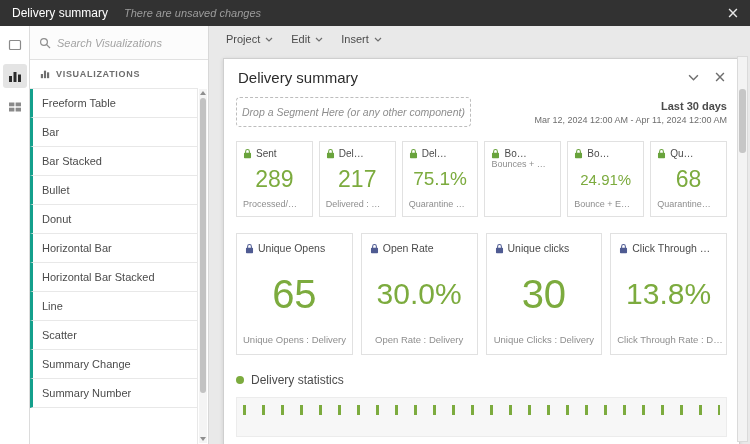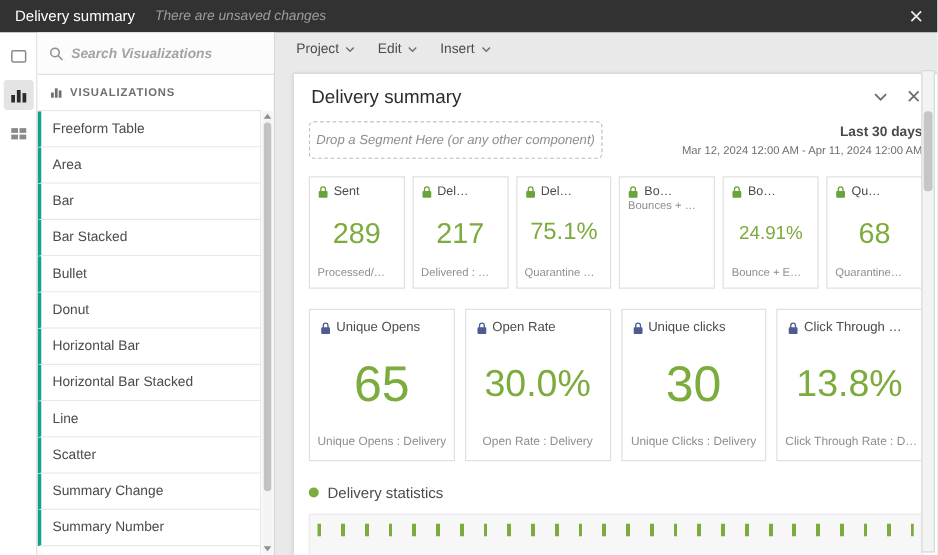--- a/index.html
+++ b/index.html
@@ -21,21 +21,21 @@
 
   
   .rail { flex: 0 0 30px; background: #fff; border-right: 1px solid #dcdcdc; display: flex; flex-direction: column; align-items: center; padding-top: 7px; gap: 7px; }
   .rail button { width: 24px; height: 24px; border: 0; background: none; color: #8a8a8a; display: flex; align-items: center; justify-content: center; border-radius: 3px; cursor: pointer; }
   .rail button.active { color: #2c2c2c; background: #e4e4e4; }
 
   
   .sidebar { flex: 0 0 165px; background: #fff; border-right: 1px solid #d8d8d8; position: relative; display: flex; flex-direction: column; }
   .search-row { flex: 0 0 34px; border-bottom: 1px solid #e1e1e1; display: flex; align-items: center; padding: 0 9px; gap: 6px; background: #fcfcfc; }
   .search-row svg { color: #8e8e8e; flex: 0 0 auto; }
-  .search-row input { border: 0; outline: 0; background: transparent; font-size: 11px; flex: 1; min-width: 0; color: #4b4b4b; font-family: inherit; font-weight: bold; }
+  .search-row input { border: 0; outline: 0; background: transparent; font-size: 11px; flex: 1; min-width: 0; color: #4b4b4b; font-family: inherit; }
   .search-row input::placeholder { color: #a3a3a3; font-style: italic; }
   .section-head { flex: 0 0 28px; display: flex; align-items: center; gap: 6px; padding: 0 10px; color: #6e6e6e; font-size: 9px; font-weight: bold; letter-spacing: .7px; }
   .viz-list { flex: 1; overflow: hidden; margin-right: 10px; border-top: 1px solid #e8e8e8; border-right: 1px solid #e8e8e8; }
   .viz-item { height: 29px; border-bottom: 1px solid #e8e8e8; border-left: 3px solid var(--viz_accent,#14a08c); display: flex; align-items: center; padding: 0 9px; font-size: 11px; color: #4b4b4b; background: #fff; cursor: grab; white-space: nowrap; overflow: hidden; }
   .sb-scroll { position: absolute; top: 63px; right: 1px; bottom: 1px; width: 8px; background: #f4f4f4; }
   .sb-up { position: absolute; top: 2px; left: 1px; width: 0; height: 0; border-left: 3px solid transparent; border-right: 3px solid transparent; border-bottom: 4px solid #8e8e8e; }
   .sb-down { position: absolute; bottom: 2px; left: 1px; width: 0; height: 0; border-left: 3px solid transparent; border-right: 3px solid transparent; border-top: 4px solid #8e8e8e; }
   .sb-thumb { position: absolute; top: 9px; left: 1px; width: 6px; height: 295px; background: #c2c2c2; border-radius: 3px; }
 
   
@@ -54,21 +54,21 @@
 
   .drop-row { display: flex; align-items: flex-start; justify-content: space-between; }
   .dropzone { border: 1px dashed #bdbdbd; border-radius: 4px; padding: 8px 5px; font-size: 10.5px; font-style: italic; color: #8e8e8e; white-space: nowrap; }
   .daterange { text-align: right; padding-top: 3px; cursor: pointer; }
   .dr-label { font-size: 11px; font-weight: bold; color: #4b4b4b; }
   .dr-detail { font-size: 9px; color: #6e6e6e; margin-top: 3px; }
 
   .cards-small { display: flex; gap: 6px; margin-top: 14px; }
   .cards-large { display: flex; gap: 8px; margin-top: 16px; }
   .card { background: #fff; border: 1px solid #e1e1e1; display: flex; flex-direction: column; min-width: 0; flex: 1; cursor: pointer; }
-  .cards-small .card { height: 90px; }
+  .cards-small .card { height: 76px; }
   .cards-large .card { height: 122px; }
   .card-head { display: flex; align-items: center; gap: 4px; padding: 6px 6px 0; min-width: 0; }
   .cards-large .card-head { padding: 8px 8px 0; }
   .lock { display: flex; flex: 0 0 auto; }
   .lock.g { color: var(--lock_green,#69a33c); }
   .lock.b { color: var(--lock_blue,#4f5b92); }
   .card-title { font-size: 10px; color: #4b4b4b; white-space: nowrap; overflow: hidden; flex: 1; }
   .cards-large .card-title { font-size: 10.5px; }
   .card-value { flex: 1; display: flex; align-items: center; justify-content: center; color: var(--accent_green,#7cab3e); font-size: 23px; font-weight: 400; }
   .cards-small .card:nth-child(3) .card-value { font-size: 19px; }
@@ -140,21 +140,20 @@
       <div class="section-head">
         <svg width="10" height="10" viewBox="0 0 12 12" fill="currentColor">
             <rect x="1" y="6" width="2.6" height="5"></rect>
             <rect x="4.7" y="2" width="2.6" height="9"></rect>
             <rect x="8.4" y="4" width="2.6" height="7"></rect>
           </svg>
         <span>VISUALIZATIONS</span>
       </div>
       <div class="viz-list">
         <div class="viz-item">Freeform Table</div>
-        <div class="viz-item">Area</div>
         <div class="viz-item">Bar</div>
         <div class="viz-item">Bar Stacked</div>
         <div class="viz-item">Bullet</div>
         <div class="viz-item">Donut</div>
         <div class="viz-item">Horizontal Bar</div>
         <div class="viz-item">Horizontal Bar Stacked</div>
         <div class="viz-item">Line</div>
         <div class="viz-item">Scatter</div>
         <div class="viz-item">Summary Change</div>
         <div class="viz-item">Summary Number</div>

